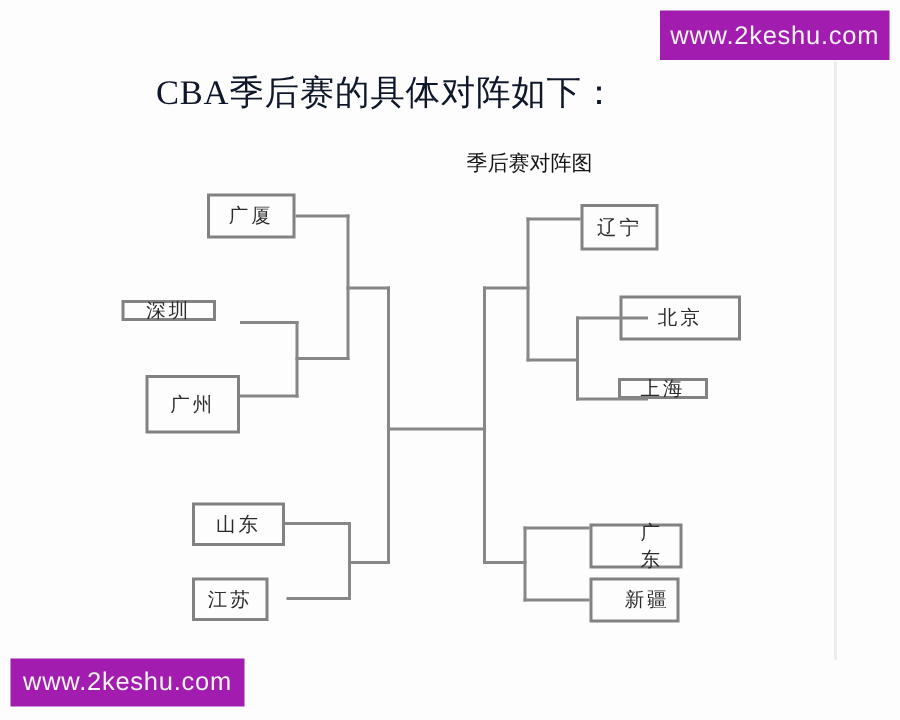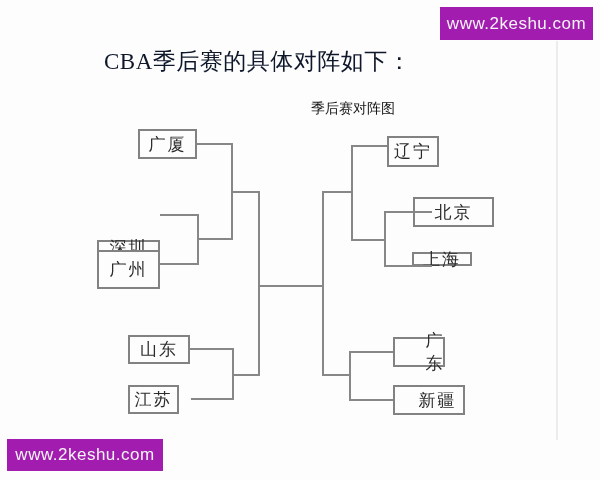--- a/index.html
+++ b/index.html
@@ -40,21 +40,21 @@
   }
 
   
   #page-edge { left: 556px; top: 41px; width: 2px; height: 399px; background: #ececec; }
 
   
   .team-box {
     border: 2px solid #828282;
     background: #fdfdfd;
     color: #2b2b2b;
-    font-size: 17px;
+    font-size: 13px;
     letter-spacing: 2px;
     display: flex; align-items: center; justify-content: center;
     box-sizing: border-box;
   }
 
   
   .h-line, .v-line { background: #878787; }
   .h-line { height: 2px; }
   .v-line { width: 2px; }
 </style>
@@ -63,30 +63,30 @@
 
 <div class="abs watermark" id="wm-top">www.2keshu.com</div>
 <div class="abs watermark" id="wm-bottom">www.2keshu.com</div>
 
 <div class="abs" id="page-title">CBA季后赛的具体对阵如下：</div>
 <div class="abs" id="bracket-title">季后赛对阵图</div>
 
 <div class="abs" id="page-edge"></div>
 
 <div class="abs team-box" style="left:138px; top:129px; width:59px; height:30px;">广厦</div>
-<div class="abs team-box" style="left:97px; top:200px; width:63px; height:14px;margin-top:40px;">深圳</div>
+<div class="abs team-box" style="left:81px; top:200px; width:63px; height:14px;">深圳</div>
 <div class="abs team-box" style="left:97px; top:250px; width:63px; height:39px;">广州</div>
 <div class="abs team-box" style="left:128px; top:335px; width:62px; height:29px;">山东</div>
 <div class="abs team-box" style="left:128px; top:385px; width:51px; height:29px;">江苏</div>
 
 <div class="abs team-box" style="left:387px; top:136px; width:52px; height:31px;font-family:Liberation Serif, serif;">辽宁</div>
 <div class="abs team-box" style="left:413px; top:197px; width:81px; height:30px;">北京</div>
 <div class="abs team-box" style="left:412px; top:252px; width:60px; height:14px;">上海</div>
-<div class="abs team-box" style="left:393px; top:337px; width:52px; height:30px;padding-left:32px;">广东</div>
-<div class="abs team-box" style="left:393px; top:385px; width:72px; height:30px;padding-left:17px;">新疆</div>
+<div class="abs team-box" style="left:393px; top:349px; width:62px; height:30px;padding-left:32px;">广东</div>
+<div class="abs team-box" style="left:393px; top:385px; width:60px; height:30px;padding-left:17px;">新疆</div>
 
 <div class="abs h-line" style="left:197px; top:143px; width:36px;"></div>
 <div class="abs v-line" style="left:231px; top:143px; height:97px;"></div>
 <div class="abs h-line" style="left:160px; top:214px; width:39px;"></div>
 <div class="abs h-line" style="left:160px; top:263px; width:39px;"></div>
 <div class="abs v-line" style="left:197px; top:214px; height:51px;"></div>
 <div class="abs h-line" style="left:197px; top:238px; width:36px;"></div>
 <div class="abs h-line" style="left:231px; top:191px; width:29px;"></div>
 <div class="abs v-line" style="left:258px; top:191px; height:185px;"></div>
 <div class="abs h-line" style="left:190px; top:348px; width:44px;"></div>

